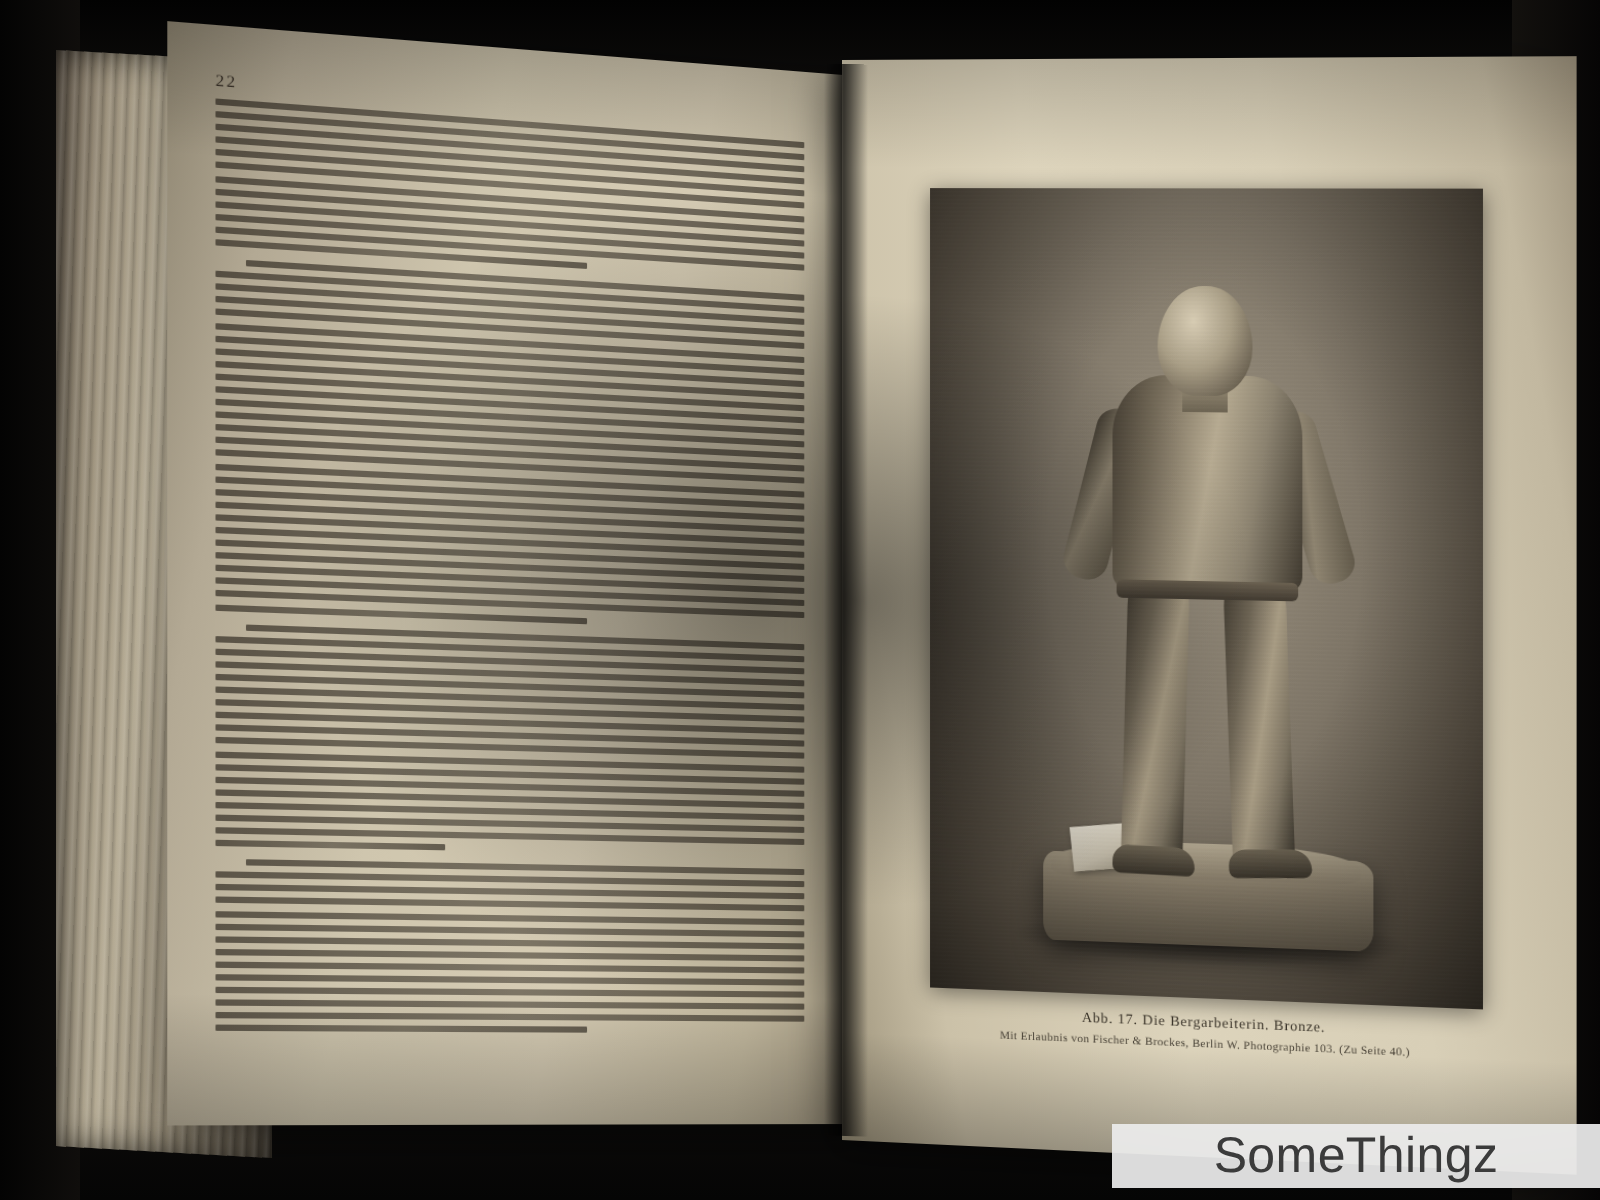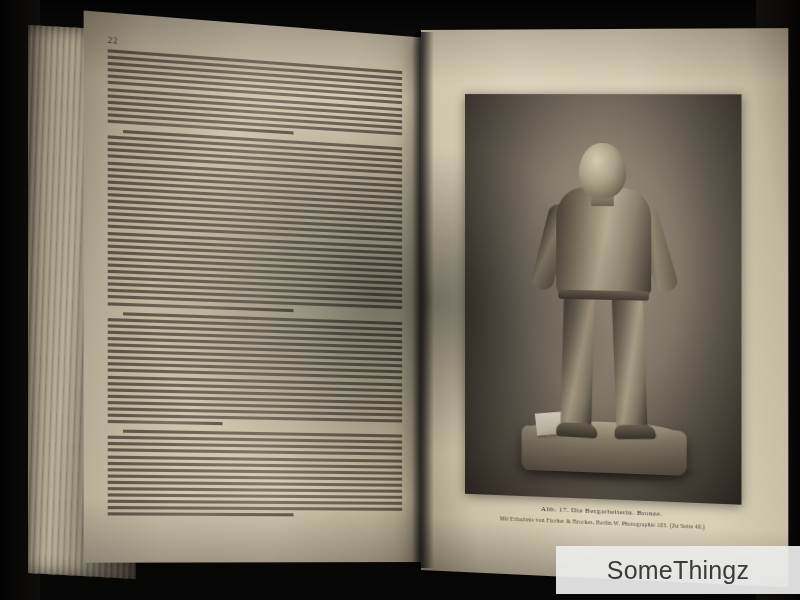--- a/index.html
+++ b/index.html
@@ -300,21 +300,21 @@
     opacity: 0.85;
     line-height: 1.5;
   }
 
   
   .watermark {
     position: absolute;
     right: 0px;
     bottom: 6px;
     width: 244px;
-    height: 48px;
+    height: 32px;
     background: rgba(236,236,236,0.93);
     display: flex;
     align-items: center;
     justify-content: center;
   }
   .watermark span {
     font-family: "Liberation Sans", sans-serif;
     font-size: 25px;
     color: #3b3b3b;
     letter-spacing: 0.2px;

